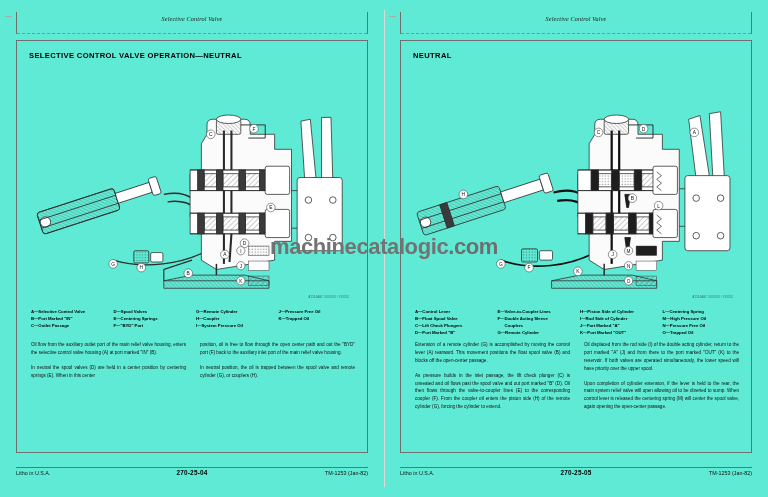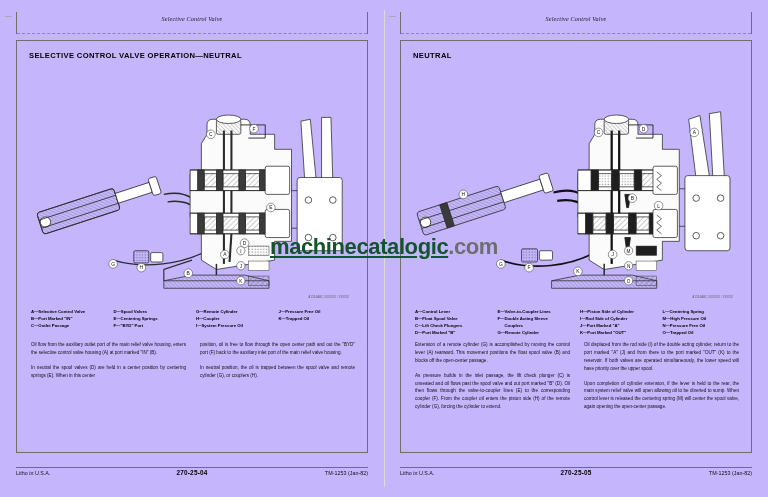--- a/index.html
+++ b/index.html
@@ -16,21 +16,21 @@
   }
   .spread {
     position: absolute;
     inset: 0;
     display: flex;
   }
   .page {
     position: relative;
     width: 384px;
     height: 497px;
-    background: #c4b5fd;
+    background: #5eead4;
     box-sizing: border-box;
   }
 
   
   .run-head {
     position: absolute;
     left: 16px;
     right: 16px;
     top: 12px;
     height: 22px;
@@ -194,21 +194,21 @@
     top: 234px;
     width: 768px;
     text-align: center;
     font-size: 22px;
     font-weight: bold;
     letter-spacing: -0.4px;
     pointer-events: none;
     z-index: 40;
     font-family: "Liberation Sans", sans-serif;
   }
-  .wm-a { color: #14532d; text-decoration: underline; }
+  .wm-a { color: #737373; }
   .wm-b { color: #6e6e6e; margin-top: 41px; }
 
   
   .gutter {
     position: absolute;
     left: 384px;
     top: 10px;
     bottom: 10px;
     width: 0;
     border-left: 1px solid #d9d9d9;

